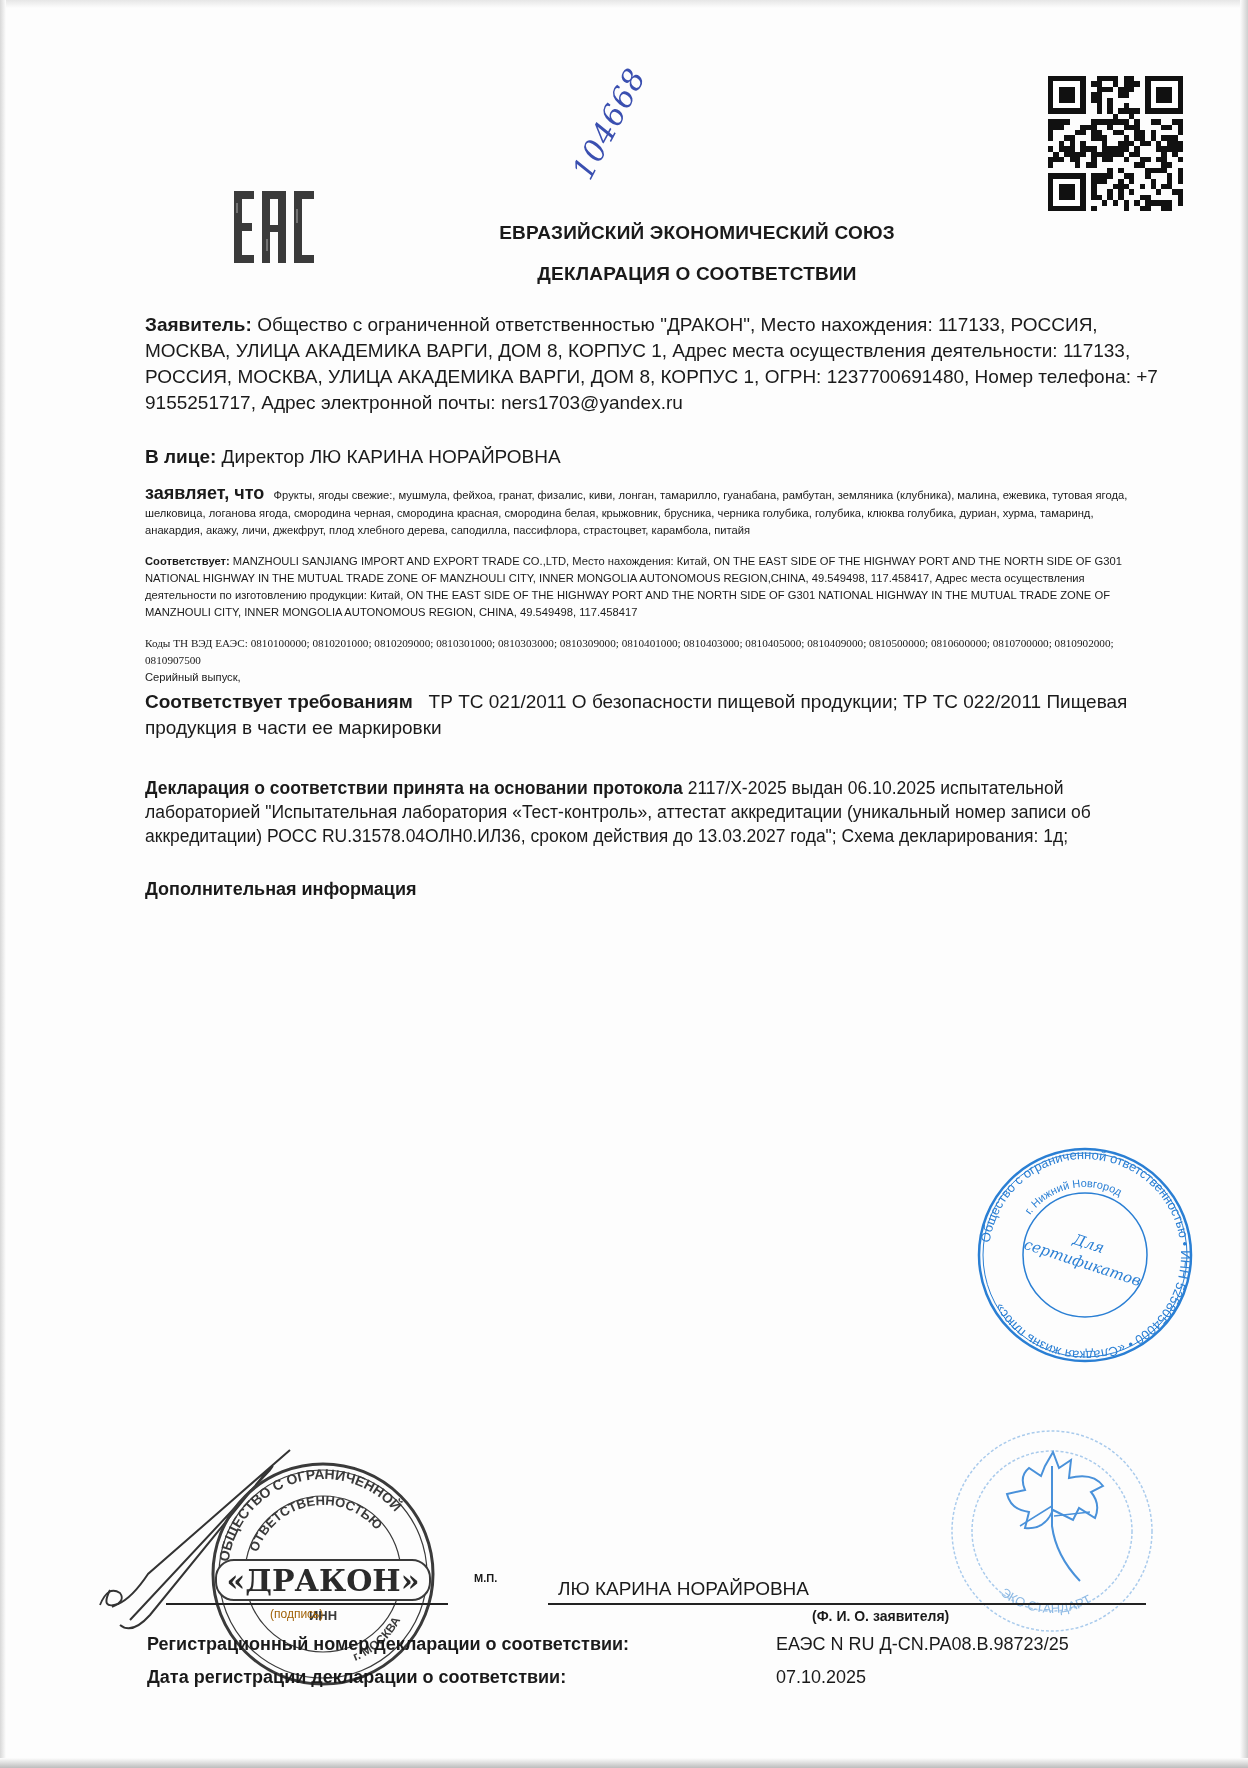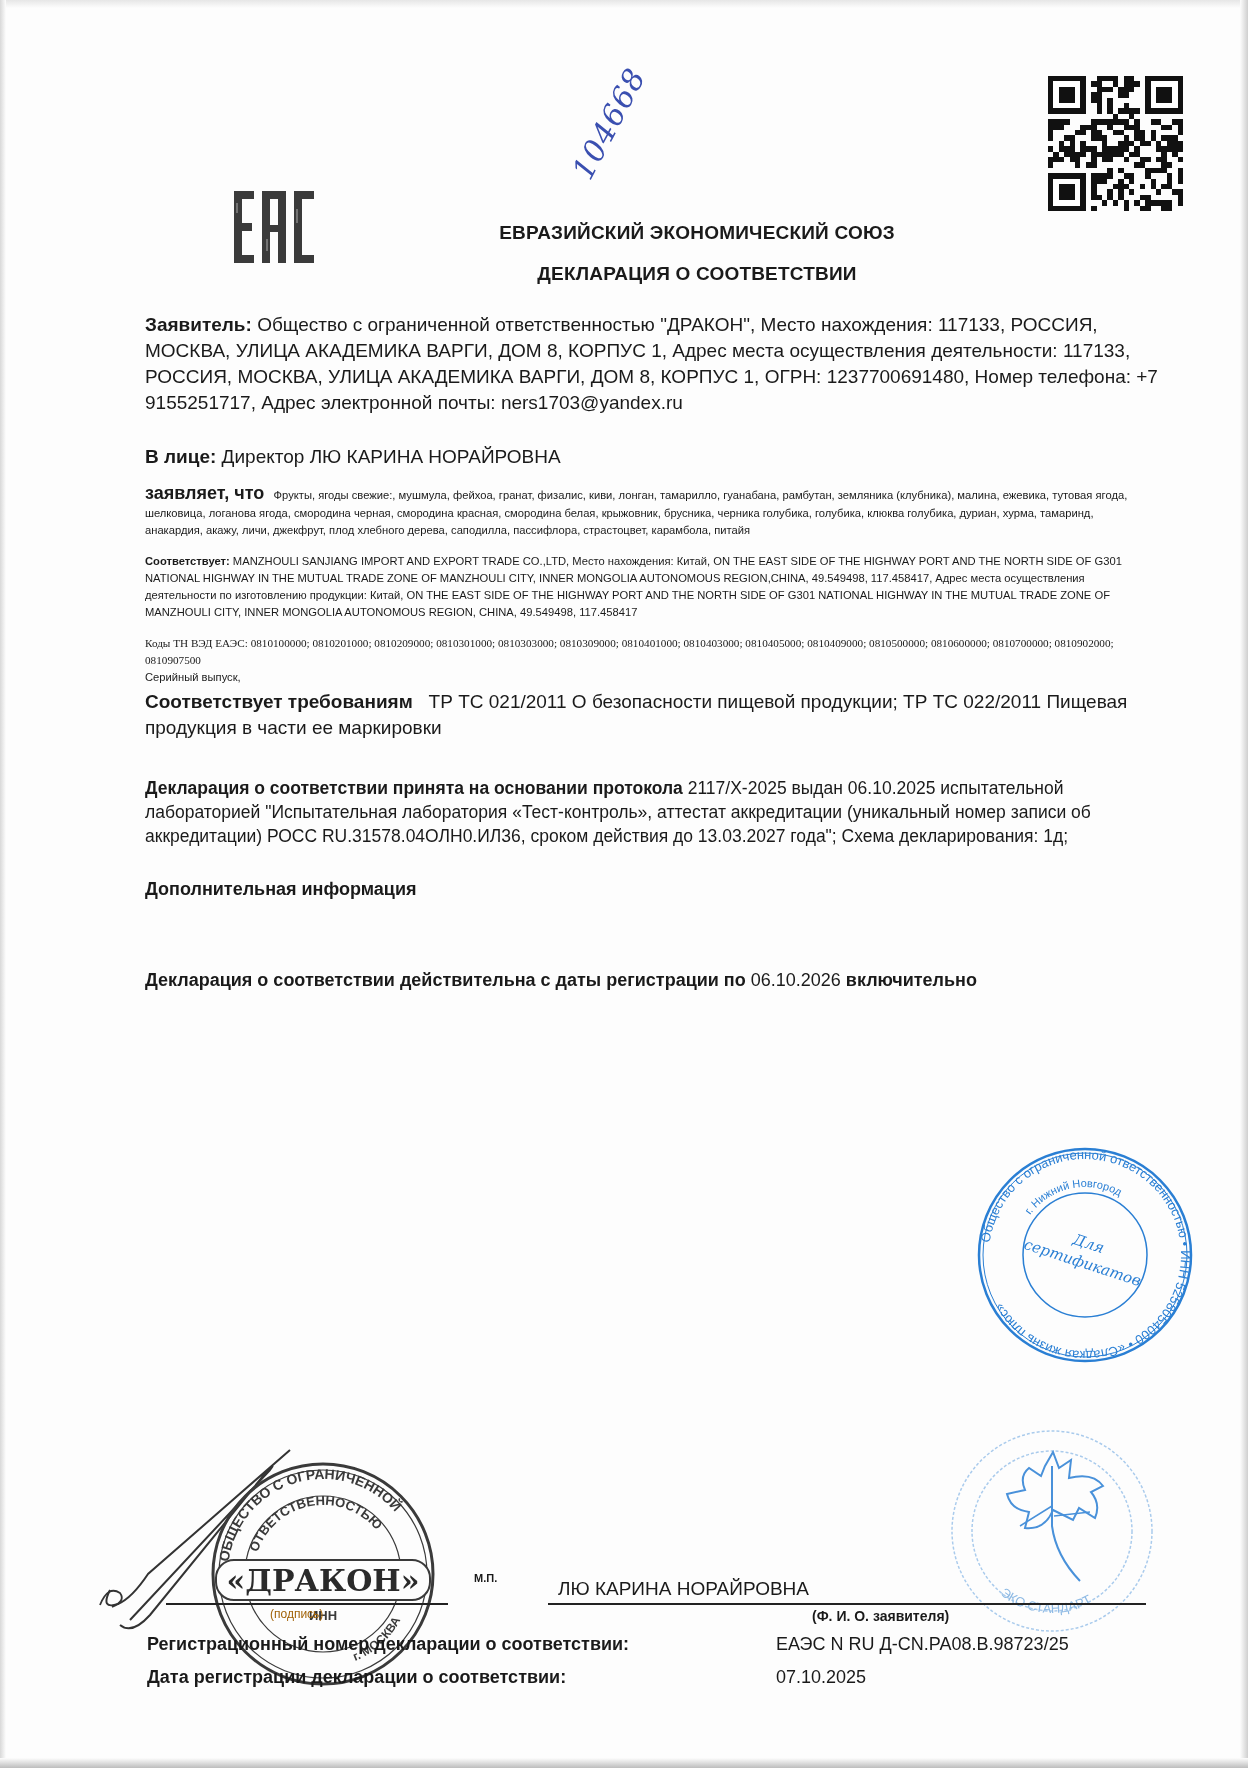--- a/index.html
+++ b/index.html
@@ -326,25 +326,20 @@
     <span>ТР ТС 021/2011 О безопасности пищевой продукции; ТР ТС 022/2011 Пищевая продукция в части ее маркировки</span>
   </div>
 
   <div class="body-text" style="top:776px; font-size:17.5px; line-height:24px;">
     <span class="b">Декларация о соответствии принята на основании протокола</span>
     <span>2117/X-2025 выдан 06.10.2025 испытательной лабораторией "Испытательная лаборатория «Тест-контроль», аттестат аккредитации (уникальный номер записи об аккредитации) РОСС RU.31578.04ОЛН0.ИЛ36, сроком действия до 13.03.2027 года"; Схема декларирования: 1д;</span>
   </div>
 
   <div class="body-text b" style="top:876px; font-size:18px;">Дополнительная информация</div>
 
-  <div class="body-text" style="top:967px; font-size:18px; line-height:27px; width:880px;">
-    <span class="b">Декларация о соответствии действительна с даты регистрации по</span>
-    <span>06.10.2026</span>
-    <span class="b">включительно</span>
-  </div>
 
   <svg class="stamp-blue" viewBox="0 0 226 218">
     <defs>
       <path id="bsOuter" d="M113,109 m-96,0 a96,96 0 1,1 192,0 a96,96 0 1,1 -192,0"></path>
       <path id="bsTop" d="M45,109 a68,68 0 0,1 136,0"></path>
     </defs>
     <g fill="none" stroke="#2a7fd4">
       <circle cx="113" cy="109" r="106" stroke-width="2.5"></circle>
       <circle cx="113" cy="109" r="102" stroke-width="1"></circle>
       <circle cx="113" cy="109" r="62" stroke-width="1.5"></circle>

